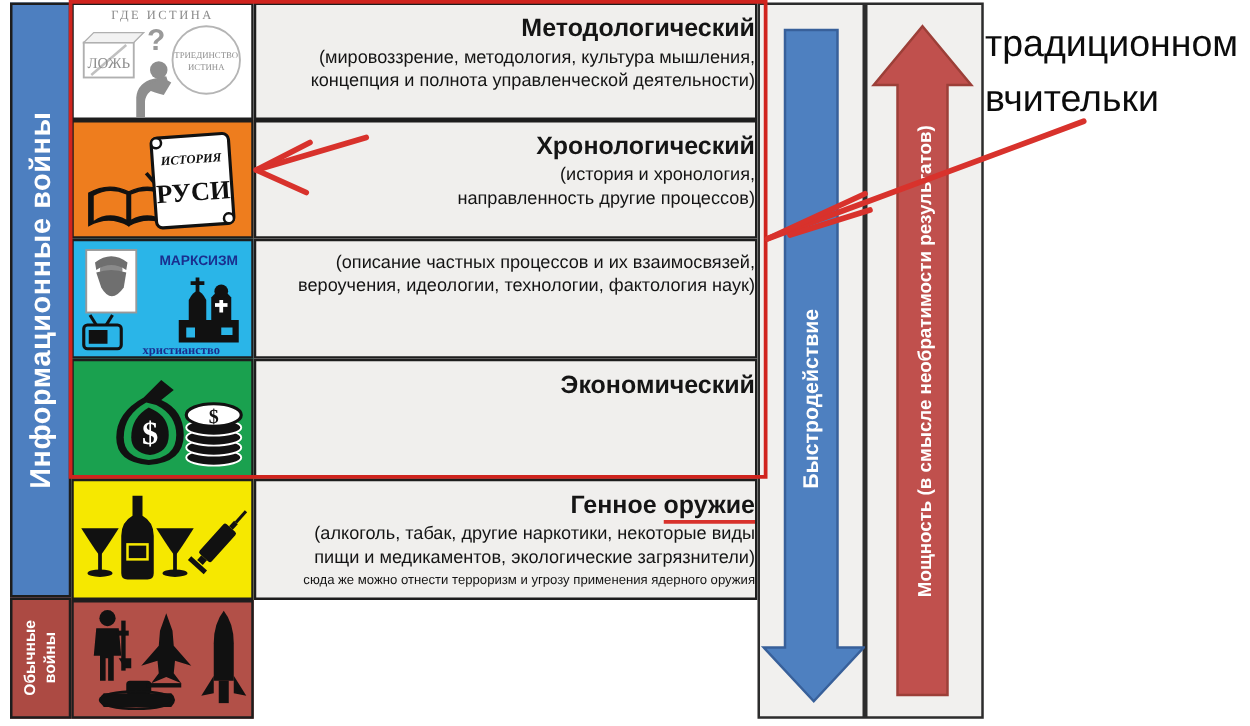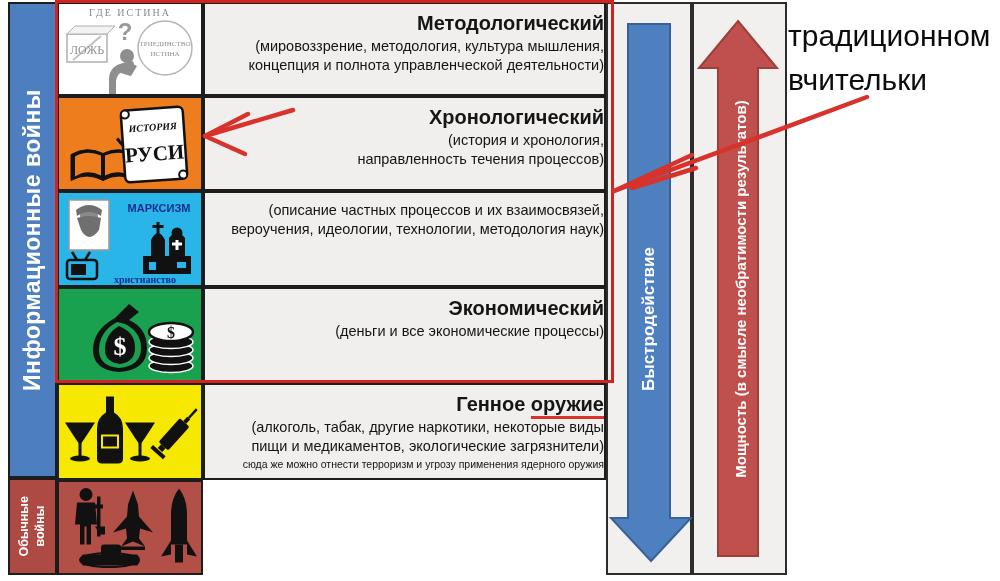--- a/index.html
+++ b/index.html
@@ -101,21 +101,21 @@
         <circle cx="68" cy="14" r="4" fill="#fff" stroke="#111" stroke-width="2"></circle>
         <circle cx="122" cy="78" r="4" fill="#fff" stroke="#111" stroke-width="2"></circle>
         <text x="95" y="32" text-anchor="middle" font-size="10" font-weight="bold" font-style="italic" fill="#111" font-family="Liberation Serif, serif">ИСТОРИЯ</text>
         <text x="95" y="62" text-anchor="middle" font-size="21" font-weight="bold" fill="#111" font-family="Liberation Serif, serif">РУСИ</text>
       </g>
     </svg>
   </div>
   <div class="text-cell" style="top:96px;height:95px;">
     <div class="row-title">Хронологический</div>
     <div class="row-subtitle">(история и хронология,
-направленность течения процессов)</div>
+направленность другие процессов)</div>
   </div>
 
   <div class="icon-cell bg-cyan" style="top:191px;height:96px;">
     <svg viewBox="0 0 142 90">
       <g>
         <rect x="10" y="6" width="40" height="50" fill="#ffffff" stroke="#999" stroke-width="1.5"></rect>
         <circle cx="30" cy="22" r="9" fill="#8a8a8a"></circle>
         <path d="M18,24 Q30,20 42,24 L40,36 Q30,50 22,36 Z" fill="#6f6f6f"></path>
         <path d="M17,16 Q30,6 43,16 L42,22 Q30,14 18,22 Z" fill="#6f6f6f"></path>
       </g>
@@ -136,21 +136,21 @@
         <rect x="116.5" y="46" width="3" height="10" fill="#fff"></rect>
         <rect x="113" y="48.5" width="10" height="3" fill="#fff"></rect>
         <rect x="90" y="68" width="7" height="8" fill="#2ab5e8"></rect>
         <rect x="118" y="68" width="9" height="6" fill="#2ab5e8"></rect>
       </g>
       <text x="86" y="89" text-anchor="middle" font-size="10" font-weight="bold" fill="#1a2f8f" font-family="Liberation Serif, serif">христианство</text>
     </svg>
   </div>
   <div class="text-cell" style="top:191px;height:96px;">
     <div class="row-subtitle">(описание частных процессов и их взаимосвязей,
-вероучения, идеологии, технологии, методология наук)</div>
+вероучения, идеологии, технологии, фактология наук)</div>
   </div>
 
   <div class="icon-cell bg-green" style="top:287px;height:96px;">
     <svg viewBox="0 0 142 90">
       <g>
         <path d="M56,28 L70,14 L80,22 L70,30 Q88,38 88,58 Q88,80 60,82 Q34,80 34,60 Q34,40 56,28 Z" fill="#111"></path>
         <path d="M58,32 Q40,42 40,60 Q40,76 60,78 Q82,76 82,58 Q82,42 66,34 Z" fill="#1aa14f"></path>
         <path d="M60,36 Q46,44 46,60 Q46,72 61,74 Q76,72 76,58 Q76,44 64,38 Z" fill="#111"></path>
         <text x="61" y="65" text-anchor="middle" font-size="26" font-weight="bold" fill="#ffffff" font-family="Liberation Serif, serif">$</text>
       </g>
@@ -159,21 +159,20 @@
         <ellipse cx="112" cy="68" rx="22" ry="6.5" fill="#111" stroke="#fff" stroke-width="1.5"></ellipse>
         <ellipse cx="112" cy="60" rx="22" ry="6.5" fill="#111" stroke="#fff" stroke-width="1.5"></ellipse>
         <ellipse cx="112" cy="52" rx="22" ry="6.5" fill="#111" stroke="#fff" stroke-width="1.5"></ellipse>
         <ellipse cx="112" cy="42" rx="22" ry="9" fill="#ffffff" stroke="#111" stroke-width="2.5"></ellipse>
         <text x="112" y="48" text-anchor="middle" font-size="16" font-weight="bold" fill="#111" font-family="Liberation Serif, serif">$</text>
       </g>
     </svg>
   </div>
   <div class="text-cell" style="top:287px;height:96px;">
     <div class="row-title">Экономический</div>
-    <div class="row-subtitle">(деньги и все экономические процессы)</div>
   </div>
 
   <div class="icon-cell bg-yellow" style="top:383px;height:97px;">
     <svg viewBox="0 0 142 90">
       <g fill="#111">
         <path d="M6,36 Q20,58 21,58 Q22,58 36,36 Z"></path>
         <rect x="19.5" y="56" width="3" height="14"></rect>
         <ellipse cx="21" cy="72" rx="10" ry="3"></ellipse>
       </g>
       <g fill="#111">

